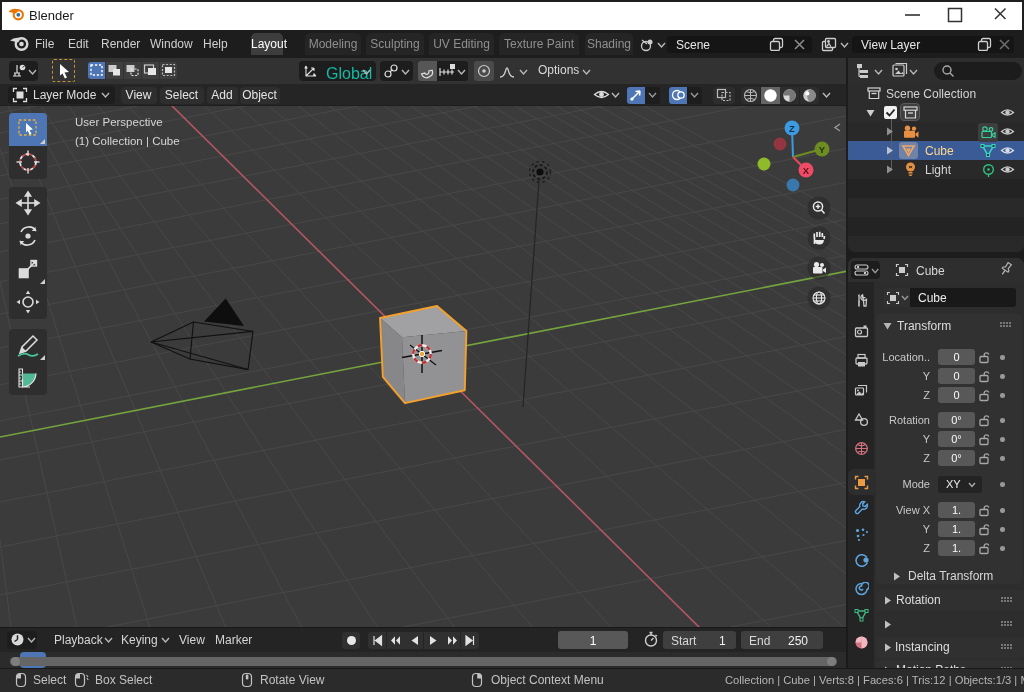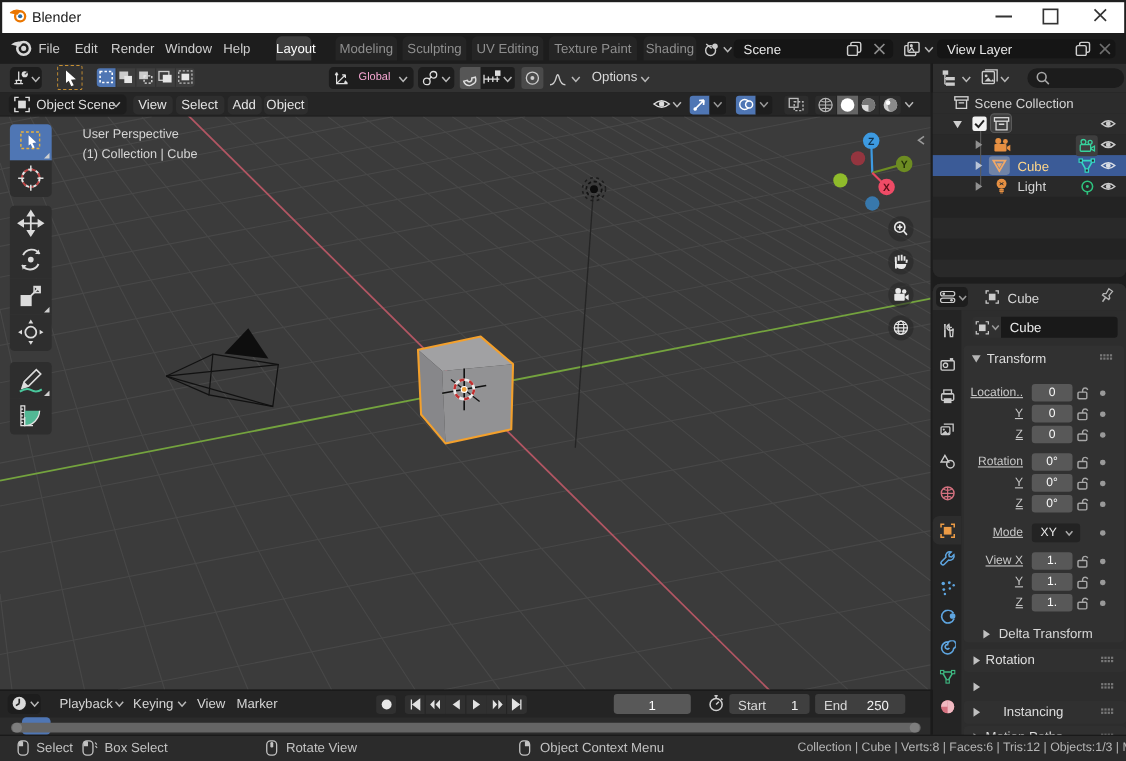--- a/index.html
+++ b/index.html
@@ -19,21 +19,21 @@
 .dk{background:#1d1d1d;border-radius:4px;position:absolute;}
 svg{display:block;}
 .vp{left:0;top:106px;width:846px;height:521px;background:#3b3b3b;overflow:hidden;}
 .ol{left:848px;top:84px;width:176px;height:168px;background:#292929;border-radius:0 0 7px 7px;}
 .olrow{position:absolute;left:848px;width:176px;height:19px;font-size:12px;color:#d4d4d4;}
 .props{left:848px;top:258px;width:176px;height:410px;background:#2d2d2d;border-radius:7px 7px 0 0;overflow:hidden;}
 .tl{left:0;top:627px;width:846px;height:25px;background:#242424;border-top:1px solid #181818;}
 .tlc{left:0;top:652px;width:846px;height:16px;background:#2b2b2b;}
 .sbar{left:0;top:668px;width:1024px;height:24px;background:#2b2b2b;border-top:1px solid #191919;}
 .sbtxt{position:absolute;top:5px;font-size:12px;color:#c2c2c2;white-space:nowrap;}
-.lbl{position:absolute;font-size:11px;color:#c8c8c8;text-align:right;text-decoration:underline;}
+.lbl{position:absolute;font-size:11px;color:#c8c8c8;text-align:right;}
 .val{position:absolute;width:37px;height:16px;background:#585858;border-radius:3px;
   font-size:11px;color:#fafafa;text-align:center;line-height:16px;}
 .ph{position:absolute;left:2px;width:172px;background:#303030;font-size:12px;color:#dedede;border-radius:4px;}
 </style></head><body>
 <div id="page">
 
 <div class="abs tbar"></div>
 <div class="abs" style="left:0;top:0;width:1024px;height:2px;background:#1f1f1f"></div>
 <div class="abs" style="left:0;top:0;width:2px;height:30px;background:#1f1f1f"></div>
 <div class="abs" style="left:1022px;top:0;width:2px;height:30px;background:#1f1f1f"></div>
@@ -137,21 +137,21 @@
     </svg>
     <div class="abs" style="left:159.5px;top:62px;width:17px;height:17px;background:#3e3e3e;border-radius:0 3px 3px 0;"></div>
     <svg class="abs" style="left:159.5px;top:62px" width="17" height="17" viewBox="0 0 17 17">
       <rect x="2.5" y="2.5" width="12" height="11" fill="none" stroke="#bbb" stroke-width="1.2" stroke-dasharray="2 1.6"></rect>
       <rect x="5" y="5" width="7" height="6" fill="#e6e6e6"></rect>
     </svg>
     <div class="abs dk" style="left:299px;top:61px;width:77px;height:20px"></div>
     <svg class="abs" style="left:303px;top:63.5px" width="15" height="15" viewBox="0 0 15 15">
       <path d="M3 2 L3 12 L13 12 M3 12 L11 4 M11 4 L11 7 M11 4 L8 4 M13 12 L10 10.7 M13 12 L10.7 9.4 M3 2 L1.8 4.5 M3 2 L4.2 4.5" stroke="#ddd" stroke-width="1.1" fill="none"></path>
     </svg>
-    <div class="abs" style="left:326px;top:64.5px;font-size:10px;color:#f9a8d4">Global</div>
+    <div class="abs" style="left:326px;top:64.5px;font-size:16px;color:#14b8a6">Global</div>
     <svg class="abs" style="left:362px;top:69px" width="9.0" height="7.0">
       <path d="M1 1 L4.5 5.0 L8.0 1" stroke="#b8b8b8" stroke-width="1.4" fill="none"></path>
     </svg>
     <div class="abs dk" style="left:380px;top:61px;width:33px;height:20px"></div>
     <svg class="abs" style="left:383px;top:63px" width="16" height="16" viewBox="0 0 16 16">
       <circle cx="5" cy="11" r="3" fill="none" stroke="#ddd" stroke-width="1.2"></circle>
       <circle cx="11" cy="5" r="3" fill="none" stroke="#ddd" stroke-width="1.2"></circle>
       <path d="M7 9 L9.5 6.5" stroke="#ddd" stroke-width="1.2"></path>
     </svg>
     <svg class="abs" style="left:401px;top:69px" width="9.0" height="7.0">
@@ -207,21 +207,21 @@
       <circle cx="6" cy="6" r="4" fill="none" stroke="#a8a8a8" stroke-width="1.4"></circle>
       <path d="M9 9 L12.5 12.5" stroke="#a8a8a8" stroke-width="1.4"></path>
     </svg>
     <div class="abs vphead"></div>
     <div class="abs" style="left:0px;top:105px;width:846px;height:1px;background:#1e1e1e"></div>
     <div class="abs dk" style="left:8px;top:85.5px;width:107px;height:18.5px"></div>
     <svg class="abs" style="left:12px;top:87px" width="16" height="16" viewBox="0 0 16 16">
       <rect x="4.5" y="4.5" width="7" height="7" fill="#ddd"></rect>
       <path d="M1.5 5 L1.5 1.5 L5 1.5 M11 1.5 L14.5 1.5 L14.5 5 M14.5 11 L14.5 14.5 L11 14.5 M5 14.5 L1.5 14.5 L1.5 11" stroke="#ddd" stroke-width="1.3" fill="none"></path>
     </svg>
-    <div class="abs" style="left:33px;top:88px;font-size:12px;color:#dedede">Object Scene</div>
+    <div class="abs" style="left:33px;top:88px;font-size:12px;color:#dedede">Layer Mode</div>
     <svg class="abs" style="left:101px;top:92px" width="9.0" height="7.0">
       <path d="M1 1 L4.5 5.0 L8.0 1" stroke="#b8b8b8" stroke-width="1.4" fill="none"></path>
     </svg>
     <div class="hbtn" style="left:120.5px;top:86.5px;width:36px">View</div>
     <div class="hbtn" style="left:159.5px;top:86.5px;width:44px">Select</div>
     <div class="hbtn" style="left:206.5px;top:86.5px;width:31px">Add</div>
     <div class="hbtn" style="left:239.5px;top:86.5px;width:40px">Object</div>
     <svg class="abs" style="left:593px;top:88px" width="17" height="13" viewBox="0 0 17 13">
       <path d="M1.5 6.5 Q8.5 0.5 15.5 6.5 Q8.5 12.5 1.5 6.5 Z" fill="none" stroke="#ddd" stroke-width="1.3"></path>
       <circle cx="8.5" cy="6.5" r="2.4" fill="#ddd"></circle>
@@ -769,21 +769,21 @@
       <path d="M1 0.5 L7 4.5 L1 8.5 Z" fill="#c0c0c0"></path>
     </svg>
     <div class="abs" style="left:1001px;top:621px;width:1.6px;height:1.6px;background:#787878"></div>
     <div class="abs" style="left:1004px;top:621px;width:1.6px;height:1.6px;background:#787878"></div>
     <div class="abs" style="left:1007px;top:621px;width:1.6px;height:1.6px;background:#787878"></div>
     <div class="abs" style="left:1010px;top:621px;width:1.6px;height:1.6px;background:#787878"></div>
     <div class="abs" style="left:1001px;top:624px;width:1.6px;height:1.6px;background:#787878"></div>
     <div class="abs" style="left:1004px;top:624px;width:1.6px;height:1.6px;background:#787878"></div>
     <div class="abs" style="left:1007px;top:624px;width:1.6px;height:1.6px;background:#787878"></div>
     <div class="abs" style="left:1010px;top:624px;width:1.6px;height:1.6px;background:#787878"></div>
-    <div class="ph" style="top:637px;height:21px;line-height:21px;left:876px;width:148px"><span style="margin-left:36px">Instancing</span></div>
+    <div class="ph" style="top:637px;height:21px;line-height:21px;left:876px;width:148px"><span style="margin-left:19px">Instancing</span></div>
     <svg class="abs" style="left:884px;top:643px" width="8" height="9">
       <path d="M1 0.5 L7 4.5 L1 8.5 Z" fill="#c0c0c0"></path>
     </svg>
     <div class="abs" style="left:1001px;top:644px;width:1.6px;height:1.6px;background:#787878"></div>
     <div class="abs" style="left:1004px;top:644px;width:1.6px;height:1.6px;background:#787878"></div>
     <div class="abs" style="left:1007px;top:644px;width:1.6px;height:1.6px;background:#787878"></div>
     <div class="abs" style="left:1010px;top:644px;width:1.6px;height:1.6px;background:#787878"></div>
     <div class="abs" style="left:1001px;top:647px;width:1.6px;height:1.6px;background:#787878"></div>
     <div class="abs" style="left:1004px;top:647px;width:1.6px;height:1.6px;background:#787878"></div>
     <div class="abs" style="left:1007px;top:647px;width:1.6px;height:1.6px;background:#787878"></div>

